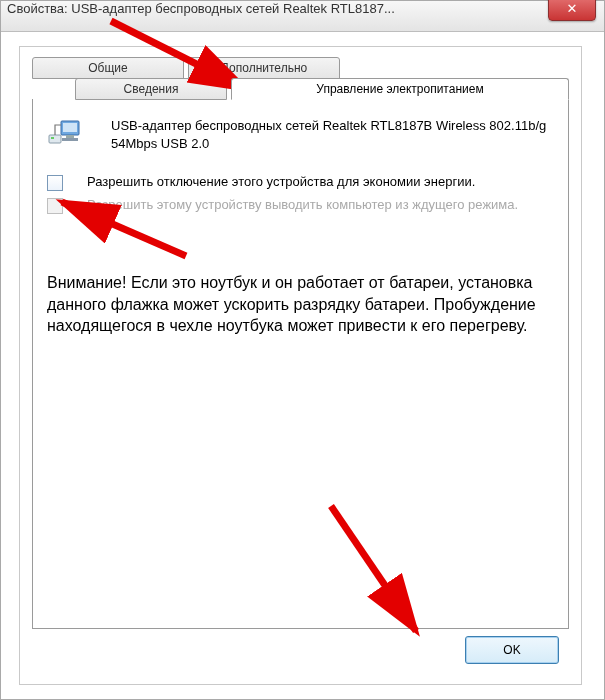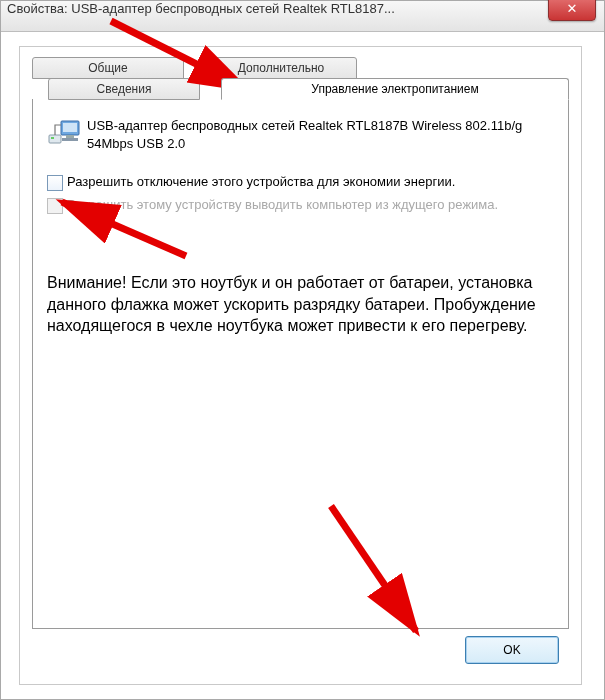--- a/index.html
+++ b/index.html
@@ -2,34 +2,34 @@
 <html><head>
 <meta charset="utf-8">
 <style>
   html,body{margin:0;padding:0;font-family:"Segoe UI",Tahoma,sans-serif;font-size:12px;background:#fff}
   .window{position:relative;width:605px;height:700px;background:#fff;border:1px solid #a9a9a9;box-sizing:border-box}
   .titlebar{height:30px;background:linear-gradient(to bottom,#f7f7f7,#e4e4e4);border-bottom:1px solid #bdbdbd;display:flex;align-items:flex-start;padding:0 6px;position:relative}
   .titlebar .title{color:#333;font-size:13px;flex:1;white-space:nowrap;overflow:hidden;text-overflow:ellipsis}
   .close-btn{position:absolute;right:8px;top:-6px;width:46px;height:24px;background:linear-gradient(to bottom,#e57373,#c93434);border:1px solid #8b2e2e;border-radius:0 0 4px 4px;color:#fff;display:flex;align-items:center;justify-content:center;font-size:13px;box-shadow:0 1px 2px rgba(0,0,0,.3)}
   .content{position:absolute;top:45px;left:18px;right:22px;bottom:14px;background:#fff;border:1px solid #c9c9c9}
   .tabs-area{position:relative;padding:10px 12px 0}
-  .tab-row{display:flex;gap:21px;margin-bottom:-1px;position:relative}
+  .tab-row{display:flex;gap:4px;margin-bottom:-1px;position:relative}
   .tab{border:1px solid #9a9a9a;border-bottom:1px solid #fff;background:linear-gradient(to bottom,#fff,#f1f1f1);padding:3px 0;text-align:center;border-radius:3px 3px 0 0;font-size:12px;cursor:default;flex-shrink:0}
   .tab.inactive{background:linear-gradient(to bottom,#f4f4f4,#e5e5e5);border-bottom:1px solid #9a9a9a;color:#333}
   .tab-row.top .tab{width:150px}
   .tab-row.bottom{margin-top:0}
-  .tab-row.bottom .tab:first-child{width:150px;margin-left:16px}
+  .tab-row.bottom .tab:first-child{width:150px;margin-left:43px}
   .tab-row.bottom .tab:last-child{flex:1}
   .tab.active{background:#fff;position:relative;z-index:2}
   .dialog-body{border:1px solid #9a9a9a;border-top:none;margin:0 12px;padding:18px 14px 10px;height:530px;box-sizing:border-box;position:relative}
-  .device-row{display:flex;align-items:flex-start;gap:4px;margin-bottom:22px}
+  .device-row{display:flex;align-items:flex-start;gap:28px;margin-bottom:22px}
   .device-icon{width:36px;height:32px;flex-shrink:0;position:relative}
   .device-icon svg{width:100%;height:100%}
   .device-text{font-size:13px;line-height:1.35;color:#000}
-  .check-row{display:flex;align-items:flex-start;gap:4px;margin-bottom:6px}
+  .check-row{display:flex;align-items:flex-start;gap:24px;margin-bottom:6px}
   .checkbox{width:14px;height:14px;border:1px solid #7a99b8;background:linear-gradient(to bottom,#fff,#ecf3fb);flex-shrink:0;margin-top:1px}
   .check-label{font-size:13px;color:#000;line-height:1.3}
   .check-row.disabled .checkbox{border-color:#bfbfbf;background:#f2f2f2}
   .check-row.disabled .check-label{color:#a9a9a9}
   .note{font-size:16px;color:#000;line-height:1.35;margin-top:58px;max-width:490px}
   .buttons{position:absolute;bottom:20px;right:22px;display:flex;gap:8px}
   .btn{width:92px;height:26px;border:1px solid #8a8a8a;border-radius:3px;background:linear-gradient(to bottom,#fefefe,#e6e6e6);font-size:12px;display:flex;align-items:center;justify-content:center;cursor:default}
   .btn.default{border:1px solid #3c7fb1;box-shadow:0 0 0 1px #a7d1f0 inset;background:linear-gradient(to bottom,#eef7fd,#d6ecf9)}
   
   .arrow{position:absolute;pointer-events:none}

